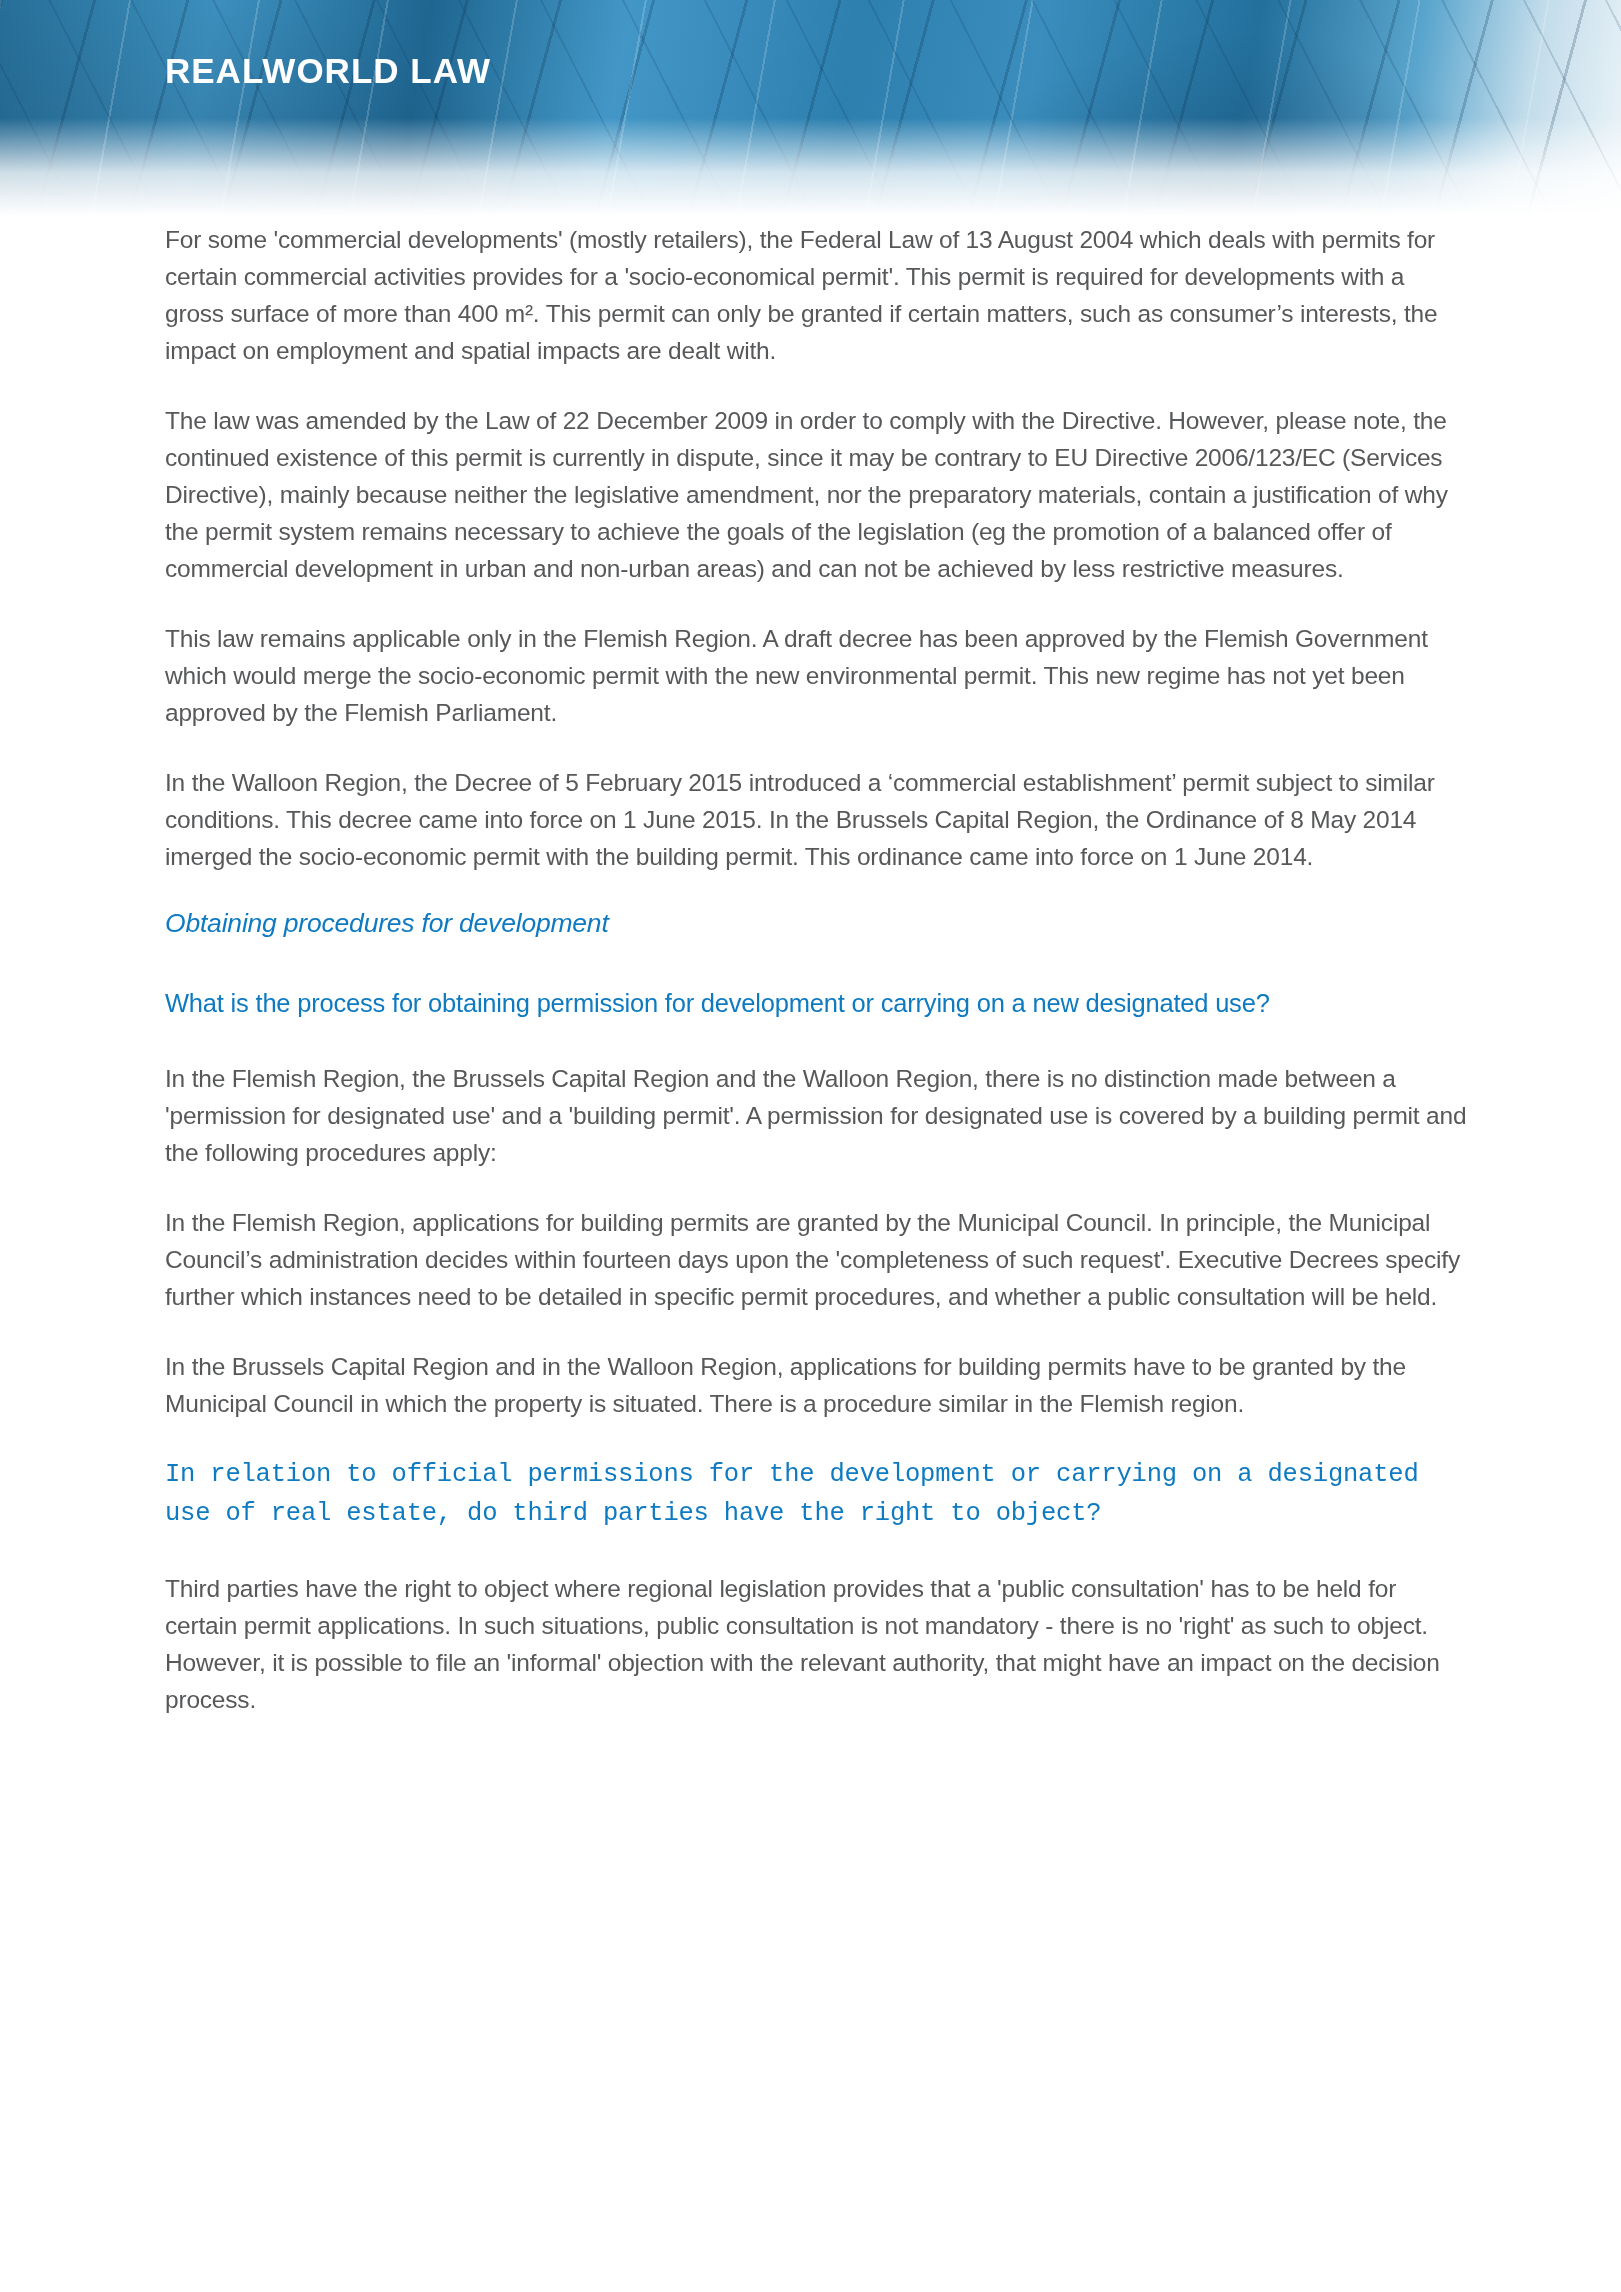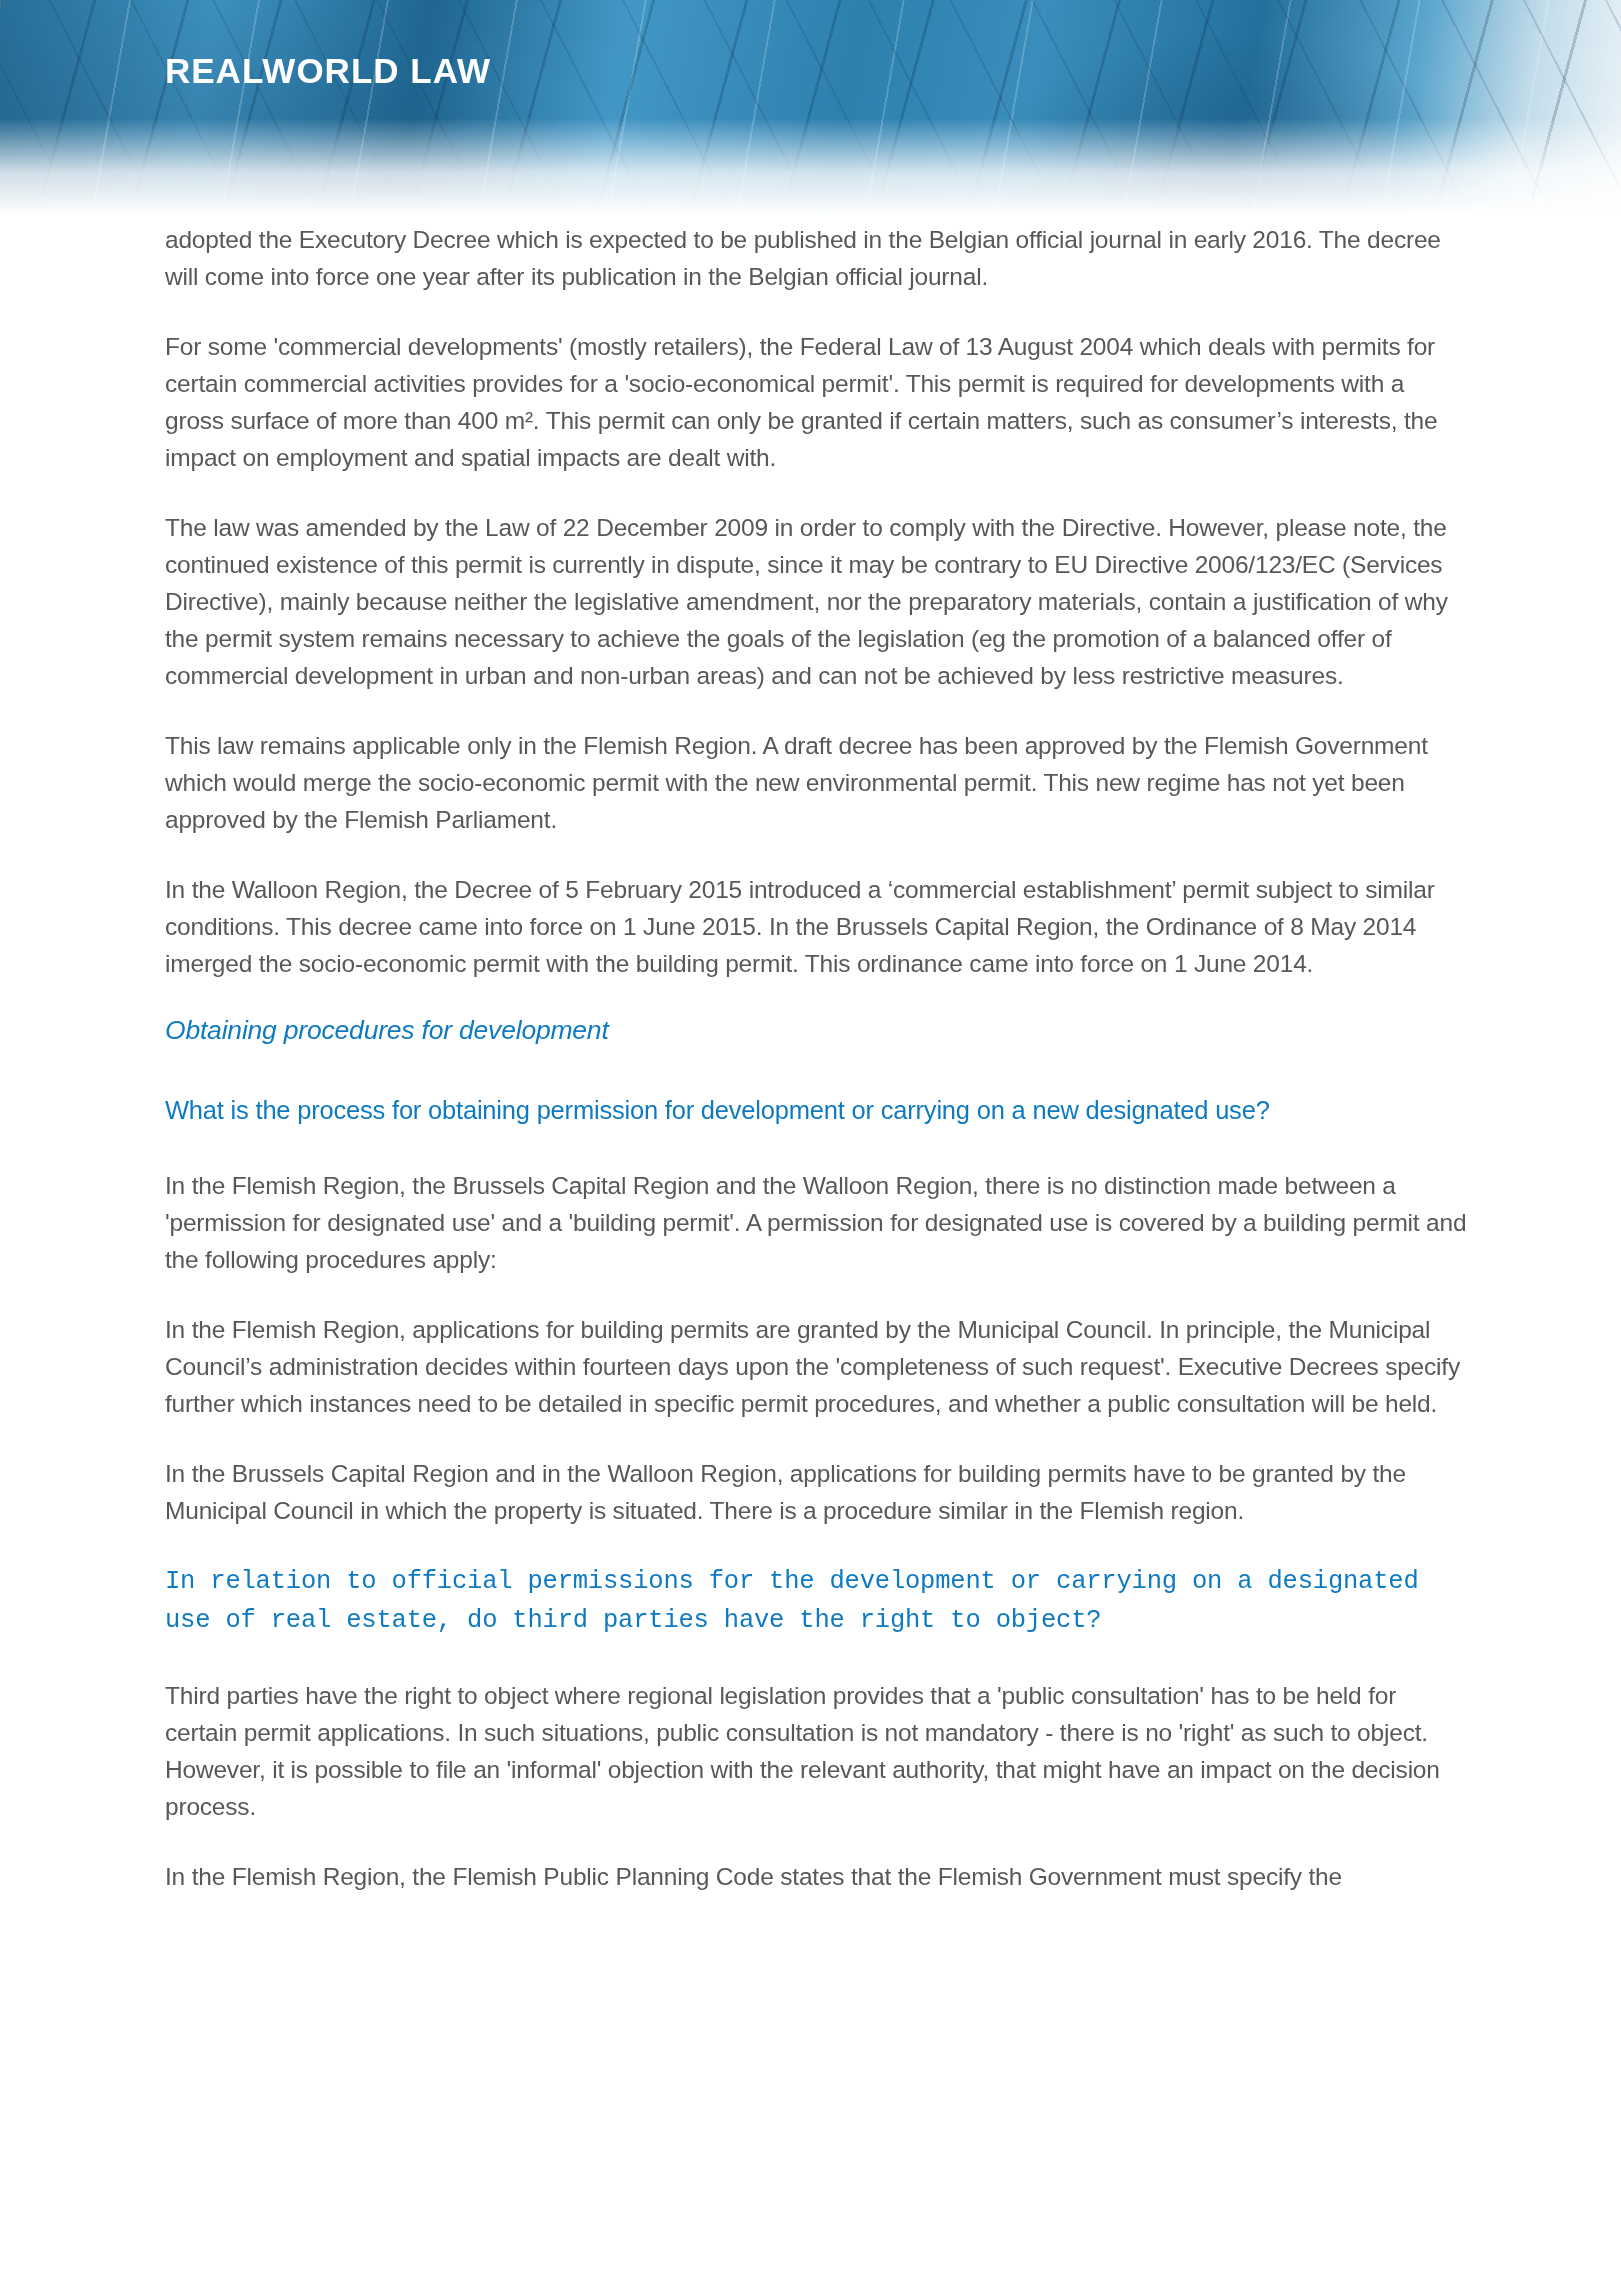--- a/index.html
+++ b/index.html
@@ -55,38 +55,36 @@
 <body>
 
 <div class="page">
 
   <div class="banner">
     <div class="banner-title">REALWORLD LAW</div>
   </div>
 
   <div class="content">
 
-    <p class="body">adopted the Executory Decree which is expected to be published in the Belgian official journal in early 2016. The decree will come into force one year after its publication in the Belgian official journal.</p>
     <p class="body">For some 'commercial developments' (mostly retailers), the Federal Law of 13 August 2004 which deals with permits for certain commercial activities provides for a 'socio-economical permit'. This permit is required for developments with a gross surface of more than 400 m². This permit can only be granted if certain matters, such as consumer’s interests, the impact on employment and spatial impacts are dealt with.</p>
     <p class="body">The law was amended by the Law of 22 December 2009 in order to comply with the Directive. However, please note, the continued existence of this permit is currently in dispute, since it may be contrary to EU Directive 2006/123/EC (Services Directive), mainly because neither the legislative amendment, nor the preparatory materials, contain a justification of why the permit system remains necessary to achieve the goals of the legislation (eg the promotion of a balanced offer of commercial development in urban and non-urban areas) and can not be achieved by less restrictive measures.</p>
     <p class="body">This law remains applicable only in the Flemish Region. A draft decree has been approved by the Flemish Government which would merge the socio-economic permit with the new environmental permit. This new regime has not yet been approved by the Flemish Parliament.</p>
     <p class="body gap-after">In the Walloon Region, the Decree of 5 February 2015 introduced a ‘commercial establishment’ permit subject to similar conditions. This decree came into force on 1 June 2015. In the Brussels Capital Region, the Ordinance of 8 May 2014 imerged the socio-economic permit with the building permit. This ordinance came into force on 1 June 2014.</p>
 
     <div class="subhead">Obtaining procedures for development</div>
 
     <div class="question">What is the process for obtaining permission for development or carrying on a new designated use?</div>
 
     <p class="body">In the Flemish Region, the Brussels Capital Region and the Walloon Region, there is no distinction made between a 'permission for designated use' and a 'building permit'. A permission for designated use is covered by a building permit and the following procedures apply:</p>
     <p class="body">In the Flemish Region, applications for building permits are granted by the Municipal Council. In principle, the Municipal Council’s administration decides within fourteen days upon the 'completeness of such request'. Executive Decrees specify further which instances need to be detailed in specific permit procedures, and whether a public consultation will be held.</p>
     <p class="body">In the Brussels Capital Region and in the Walloon Region, applications for building permits have to be granted by the Municipal Council in which the property is situated. There is a procedure similar in the Flemish region.</p>
 
     <div class="question q2">In relation to official permissions for the development or carrying on a designated use of real estate, do third parties have the right to object?</div>
 
     <p class="body">Third parties have the right to object where regional legislation provides that a 'public consultation' has to be held for certain permit applications. In such situations, public consultation is not mandatory - there is no 'right' as such to object. However, it is possible to file an 'informal' objection with the relevant authority, that might have an impact on the decision process.</p>
-    <p class="body">In the Flemish Region, the Flemish Public Planning Code states that the Flemish Government must specify the</p>
 
   </div>
 
   <div class="footer">
     <span class="pg">80</span>
     <span class="sep">|</span>
     <span class="item">DLA Piper REALWORLD</span>
     <span class="sep">|</span>
     <span class="item">Belgium</span>
     <span class="sep">|</span>

